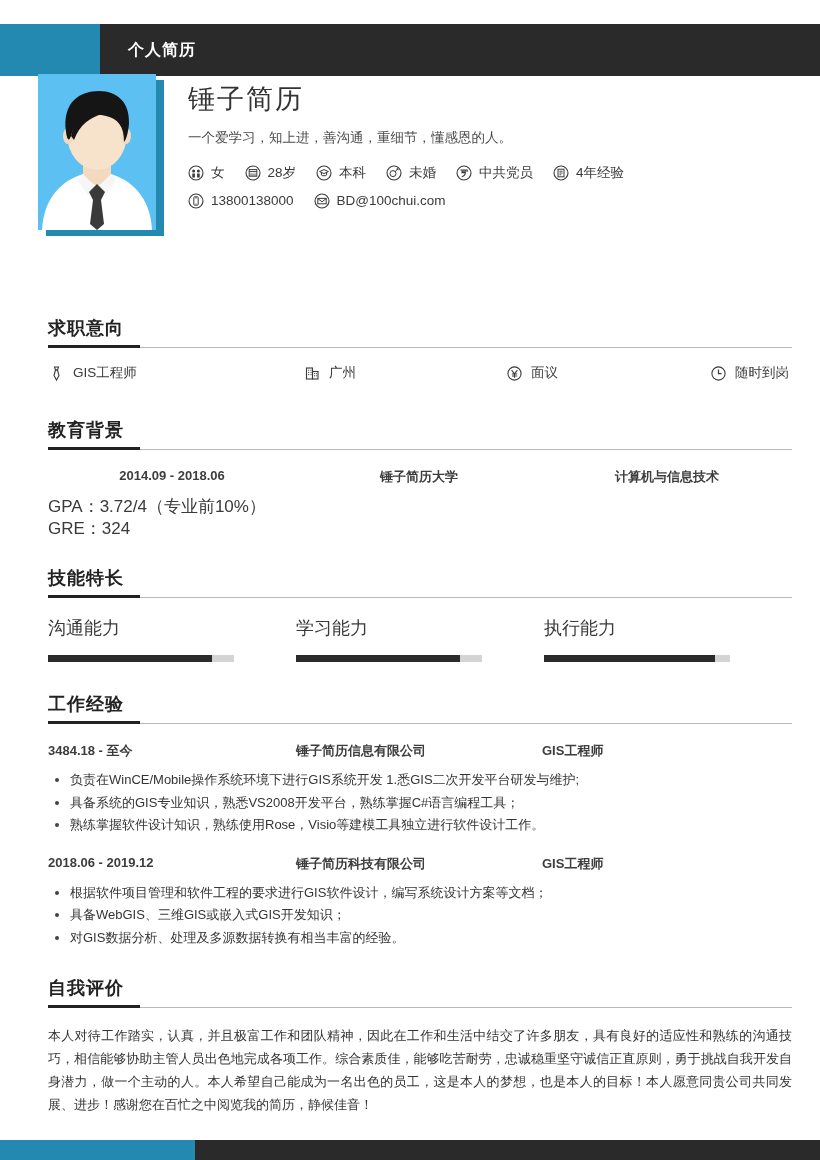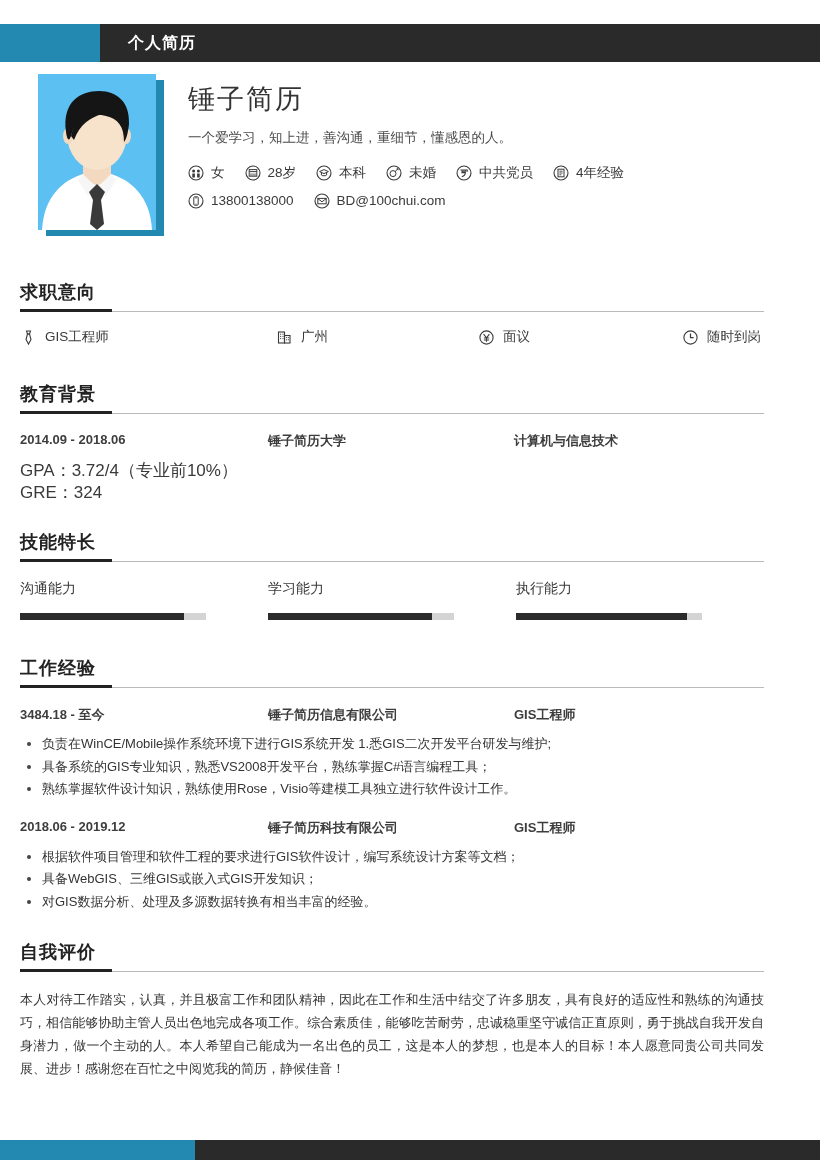--- a/index.html
+++ b/index.html
@@ -8,21 +8,21 @@
     height: 1160px;
     background: #ffffff;
     font-family: "Liberation Sans", "DejaVu Sans", sans-serif;
     color: #2b2b2b;
     -webkit-font-smoothing: antialiased;
   }
   .page { position: relative; width: 820px; height: 1160px; overflow: hidden; background:#fff; }
 
   
   .topbar {
-    position: absolute; left: 0; top: 24px; width: 820px; height: 38px;
+    position: absolute; left: 0; top: 24px; width: 820px; height: 52px;
     display: flex; align-items: stretch;
   }
   .topbar-accent { width: 100px; background: #2489b0; }
   .topbar-dark {
     flex: 1; background: #2a2a2a; display: flex; align-items: center;
   }
   .topbar-title {
     color: #ffffff; font-size: 16px; font-weight: bold; padding-left: 28px;
     letter-spacing: 1px;
   }
@@ -63,21 +63,21 @@
     margin-top: 16px; font-size: 13.5px; color: #3a3a3a;
   }
   .meta-row.second { margin-top: 10px; }
   .meta-item { display: flex; align-items: center; margin-right: 20px; white-space: nowrap; }
   .meta-item .ic { margin-right: 7px; display: flex; align-items: center; }
   .meta-item .tx { line-height: 18px; }
 
   svg.ico { display: block; }
 
   
-  .section { position: absolute; left: 20px; width: 744px; }
+  .section { position: absolute; left: 48px; width: 744px; margin-top: 36px; }
   .sec-head { position: relative; height: 32px; }
   .sec-title {
     display: inline-block; font-size: 18px; font-weight: bold; color: #222;
     letter-spacing: 1px; line-height: 24px; padding-bottom: 3px;
   }
   .sec-rule {
     position: absolute; left: 0; right: 0; bottom: 0; height: 1px; background: #b9b9b9;
   }
   .sec-rule-strong {
     position: absolute; left: 0; bottom: 0; height: 3px; background: #222;
@@ -85,30 +85,30 @@
 
   
   .intent-row { display: flex; margin-top: 16px; }
   .intent-item { display: flex; align-items: center; font-size: 13.5px; color: #3a3a3a; }
   .intent-item .ic { margin-right: 8px; display: flex; align-items: center; }
   .intent-c1 { width: 256px; }
   .intent-c2 { width: 202px; }
   .intent-c3 { width: 204px; }
 
   
-  .edu-row { display: flex; margin-top: 18px; font-size: 13px; font-weight: bold; color: #3d3d3d; }
+  .edu-row { display: flex; margin-top: 18px; font-size: 13px; font-weight: bold; color: #3d3d3d; text-align: center; }
   .edu-c1 { width: 248px; }
   .edu-c2 { width: 246px; }
   .edu-c3 { flex: 1; }
   .edu-detail { margin-top: 10px; font-size: 17px; color: #3a3a3a; line-height: 22px; }
 
   
   .skills-row { display: flex; margin-top: 18px; }
   .skill { width: 271px; }
-  .skill-label { font-size: 14px; color: #3a3a3a; }
+  .skill-label { font-size: 18px; color: #3a3a3a; }
   .skill-track {
     margin-top: 15px; width: 186px; height: 7px; background: #d4d4d4; position: relative;
   }
   .skill-fill { position: absolute; left: 0; top: 0; height: 7px; background: #2b2b2b; }
 
   
   .job { margin-top: 18px; }
   .job-row { display: flex; font-size: 13px; font-weight: bold; color: #3d3d3d; }
   .job-c1 { width: 248px; }
   .job-c2 { width: 246px; }

